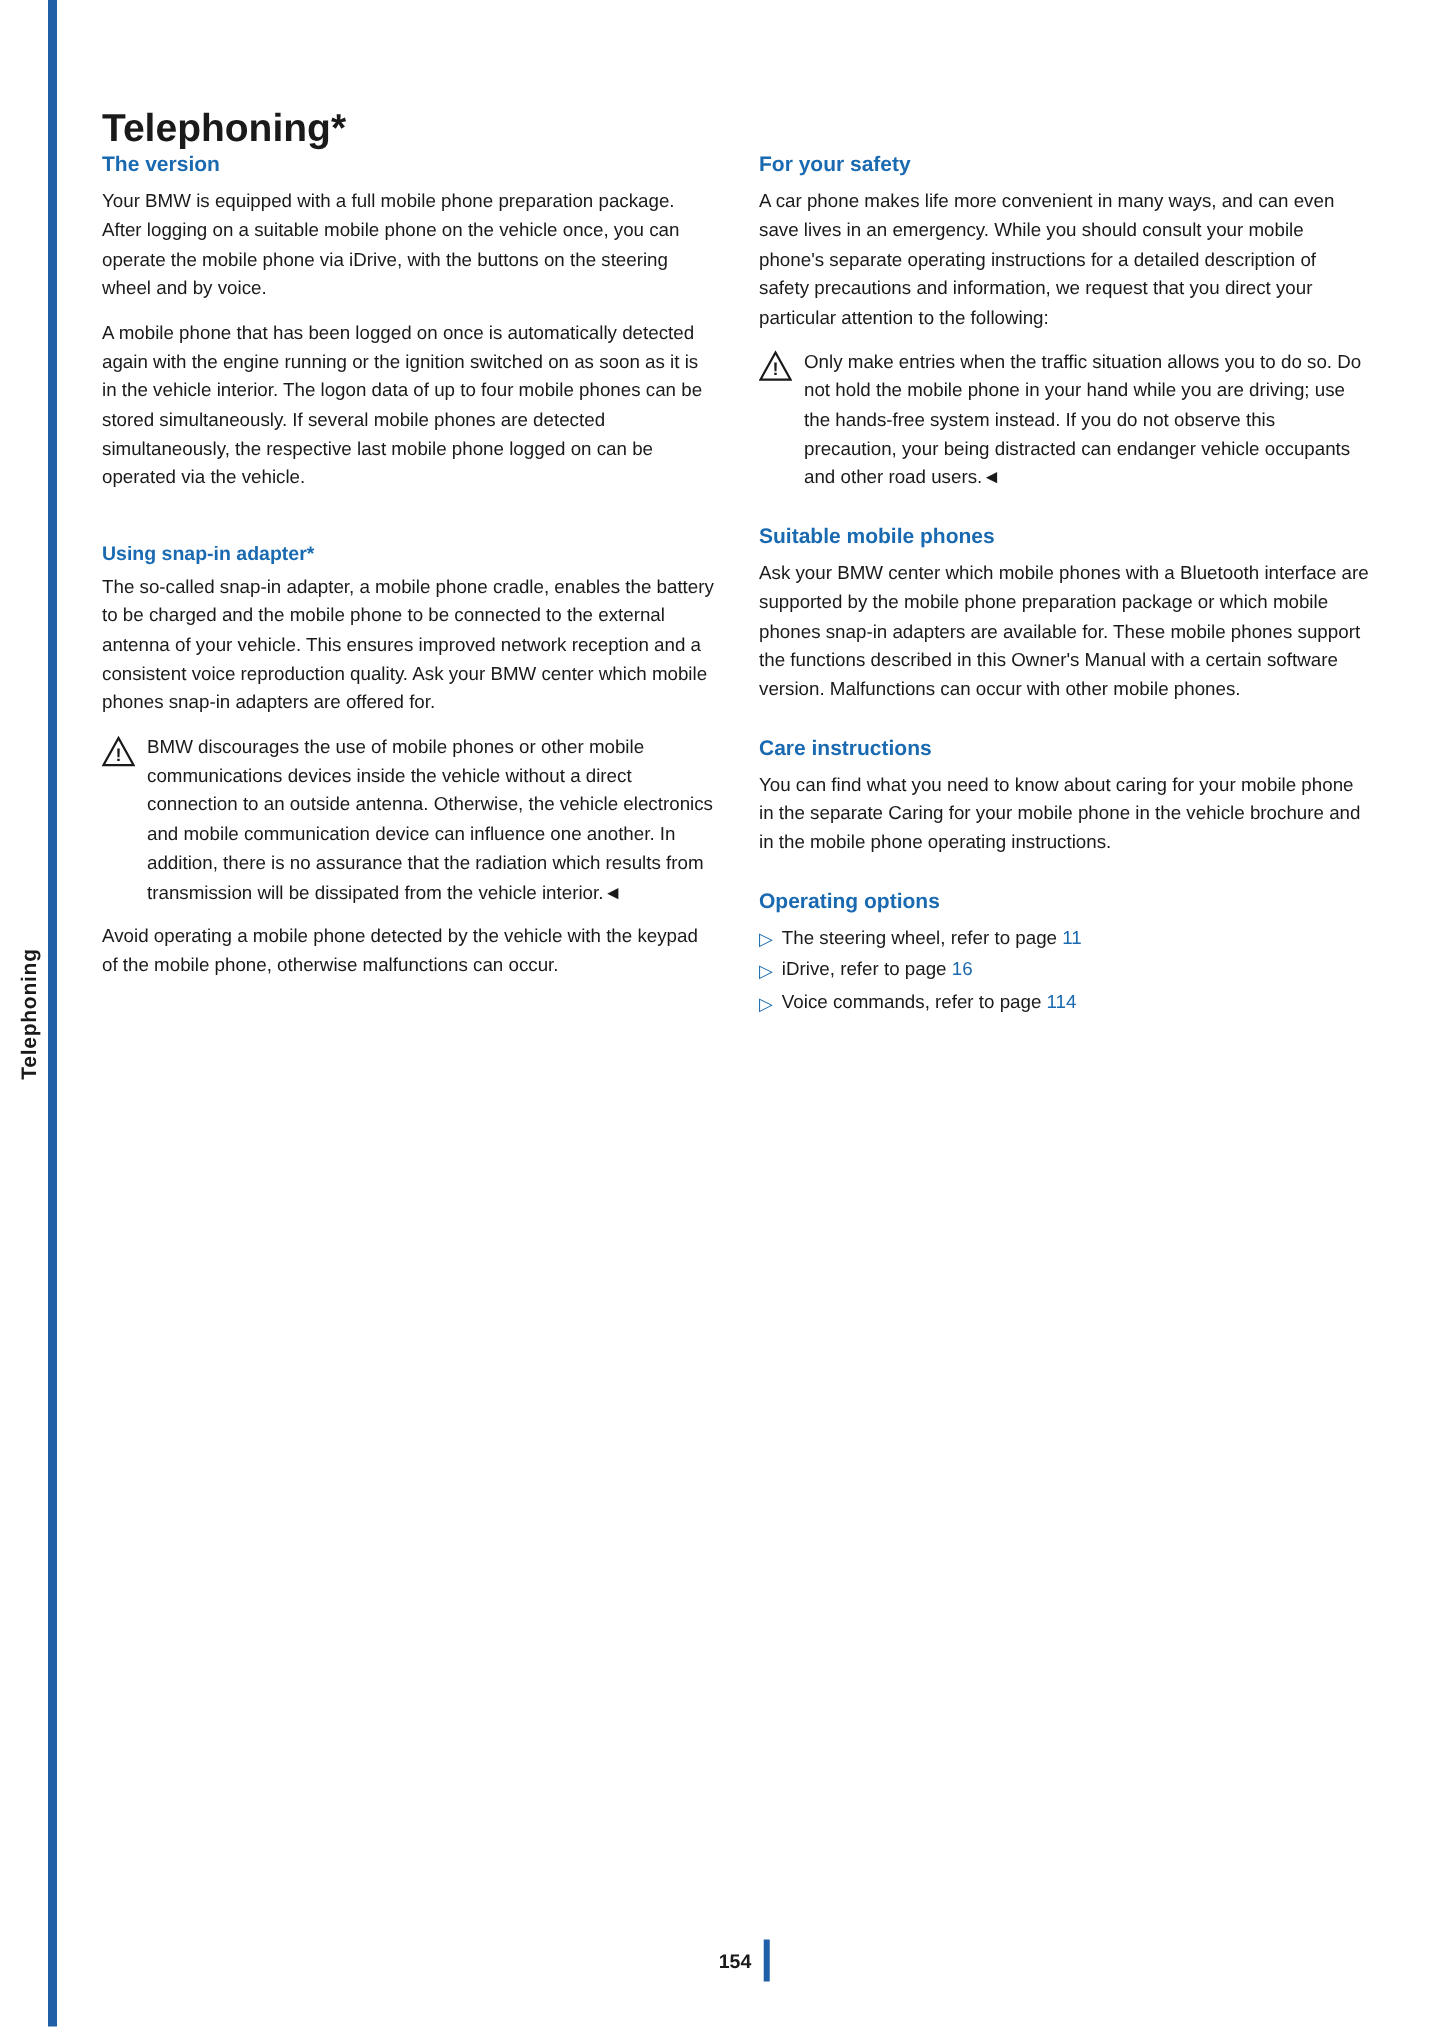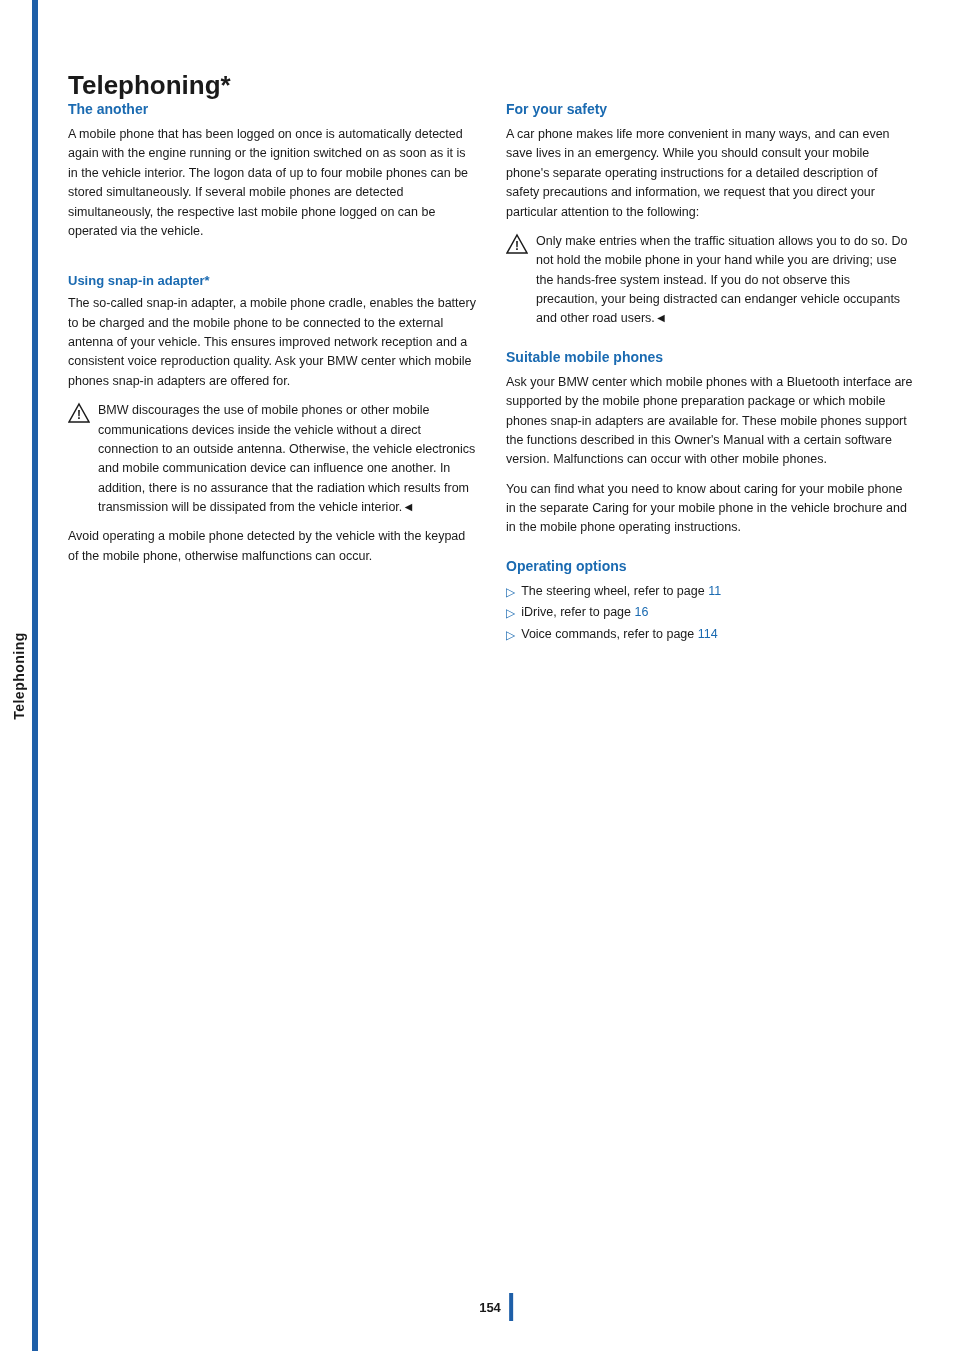--- a/index.html
+++ b/index.html
@@ -198,21 +198,22 @@
   </div>
 
   <div class="main-content">
 
     <h1 class="page-title">Telephoning*</h1>
 
     <div class="two-column">
 
       <div class="left-column">
 
-        <h2 class="section-heading">The another</h2>
+        <h2 class="section-heading">The version</h2>
+        <p class="body-text">Your BMW is equipped with a full mobile phone preparation package. After logging on a suitable mobile phone on the vehicle once, you can operate the mobile phone via iDrive, with the buttons on the steering wheel and by voice.</p>
         <p class="body-text">A mobile phone that has been logged on once is automatically detected again with the engine running or the ignition switched on as soon as it is in the vehicle interior. The logon data of up to four mobile phones can be stored simultaneously. If several mobile phones are detected simultaneously, the respective last mobile phone logged on can be operated via the vehicle.</p>
 
 
         <h3 class="sub-heading">Using snap-in adapter*</h3>
         <p class="body-text">The so-called snap-in adapter, a mobile phone cradle, enables the battery to be charged and the mobile phone to be connected to the external antenna of your vehicle. This ensures improved network reception and a consistent voice reproduction quality. Ask your BMW center which mobile phones snap-in adapters are offered for.</p>
 
         <div class="warning-box">
           <div class="warning-icon">
             <svg viewBox="0 0 22 22" xmlns="http://www.w3.org/2000/svg">
               <polygon points="11,2 21,20 1,20" fill="none" stroke="#1a1a1a" stroke-width="1.5"></polygon>
@@ -237,20 +238,21 @@
               <polygon points="11,2 21,20 1,20" fill="none" stroke="#1a1a1a" stroke-width="1.5"></polygon>
               <text x="11" y="17" text-anchor="middle" font-size="12" font-weight="bold" fill="#1a1a1a">!</text>
             </svg>
           </div>
           <span class="warning-text">Only make entries when the traffic situation allows you to do so. Do not hold the mobile phone in your hand while you are driving; use the hands-free system instead. If you do not observe this precaution, your being distracted can endanger vehicle occupants and other road users.◄</span>
         </div>
 
         <h2 class="section-heading">Suitable mobile phones</h2>
         <p class="body-text">Ask your BMW center which mobile phones with a Bluetooth interface are supported by the mobile phone preparation package or which mobile phones snap-in adapters are available for. These mobile phones support the functions described in this Owner's Manual with a certain software version. Malfunctions can occur with other mobile phones.</p>
 
+        <h2 class="section-heading">Care instructions</h2>
         <p class="body-text">You can find what you need to know about caring for your mobile phone in the separate Caring for your mobile phone in the vehicle brochure and in the mobile phone operating instructions.</p>
 
         <h2 class="section-heading">Operating options</h2>
 
         <ul class="bullet-list">
           <li>
             <span class="bullet-arrow">▷</span>
             <span>
               <span>The steering wheel, refer to page </span><a class="link-text" href="#">11</a>
             </span>

